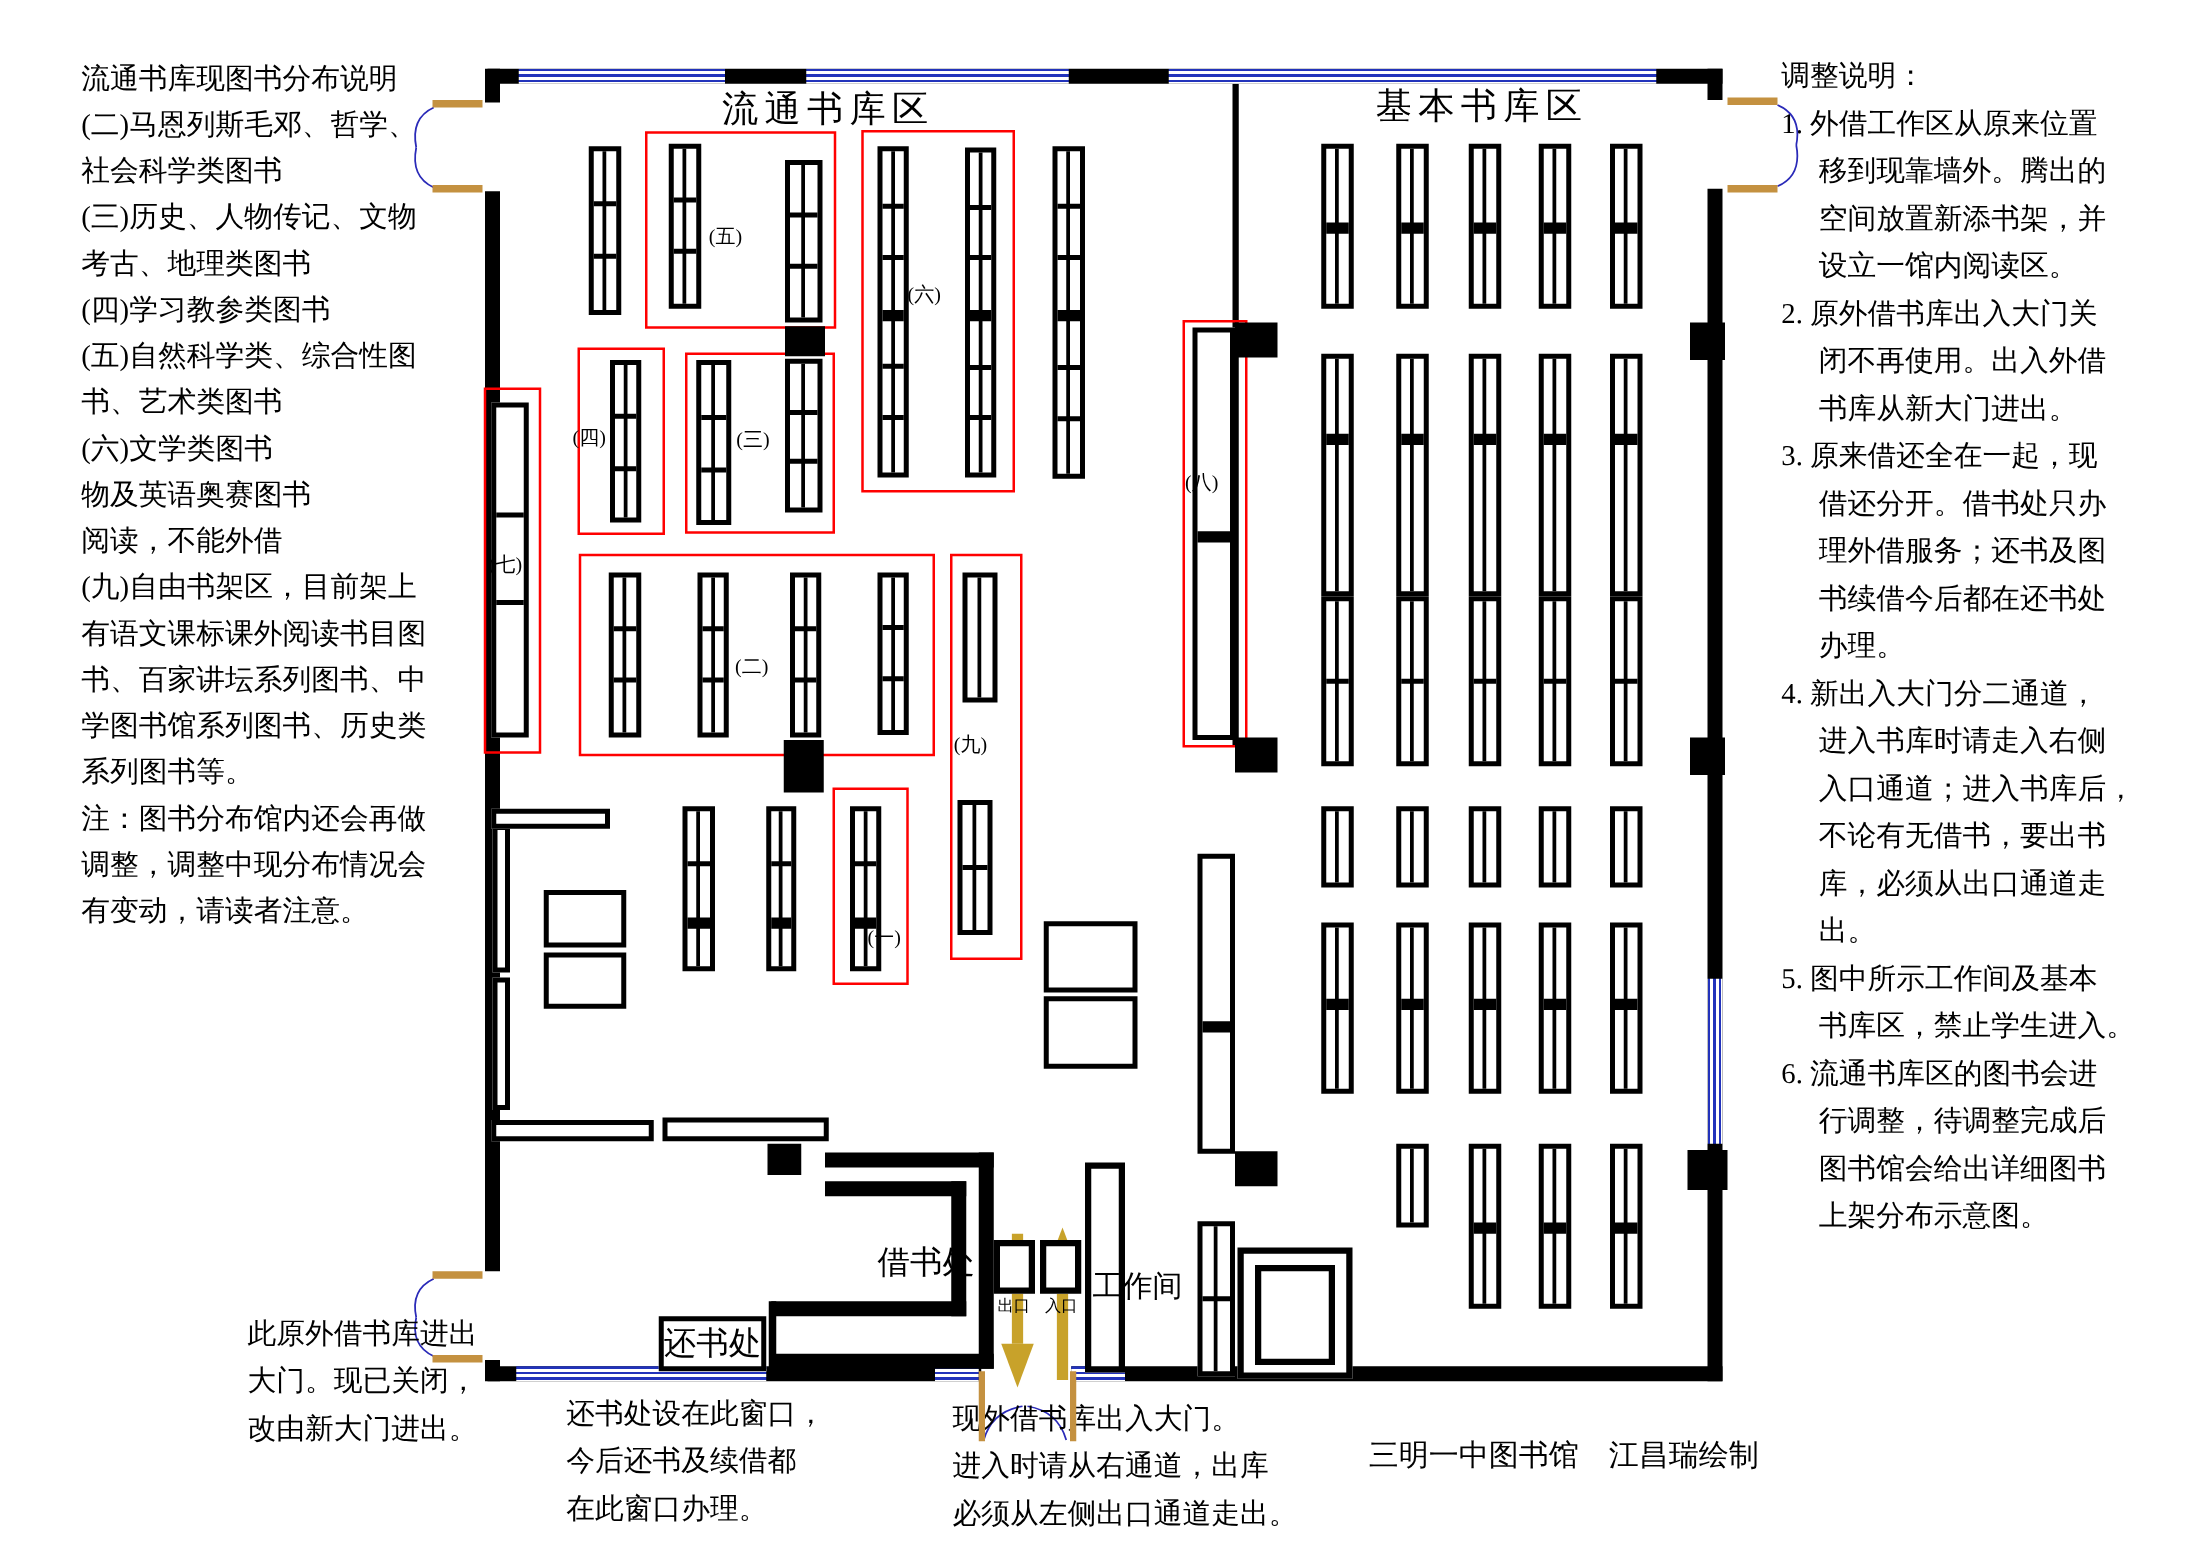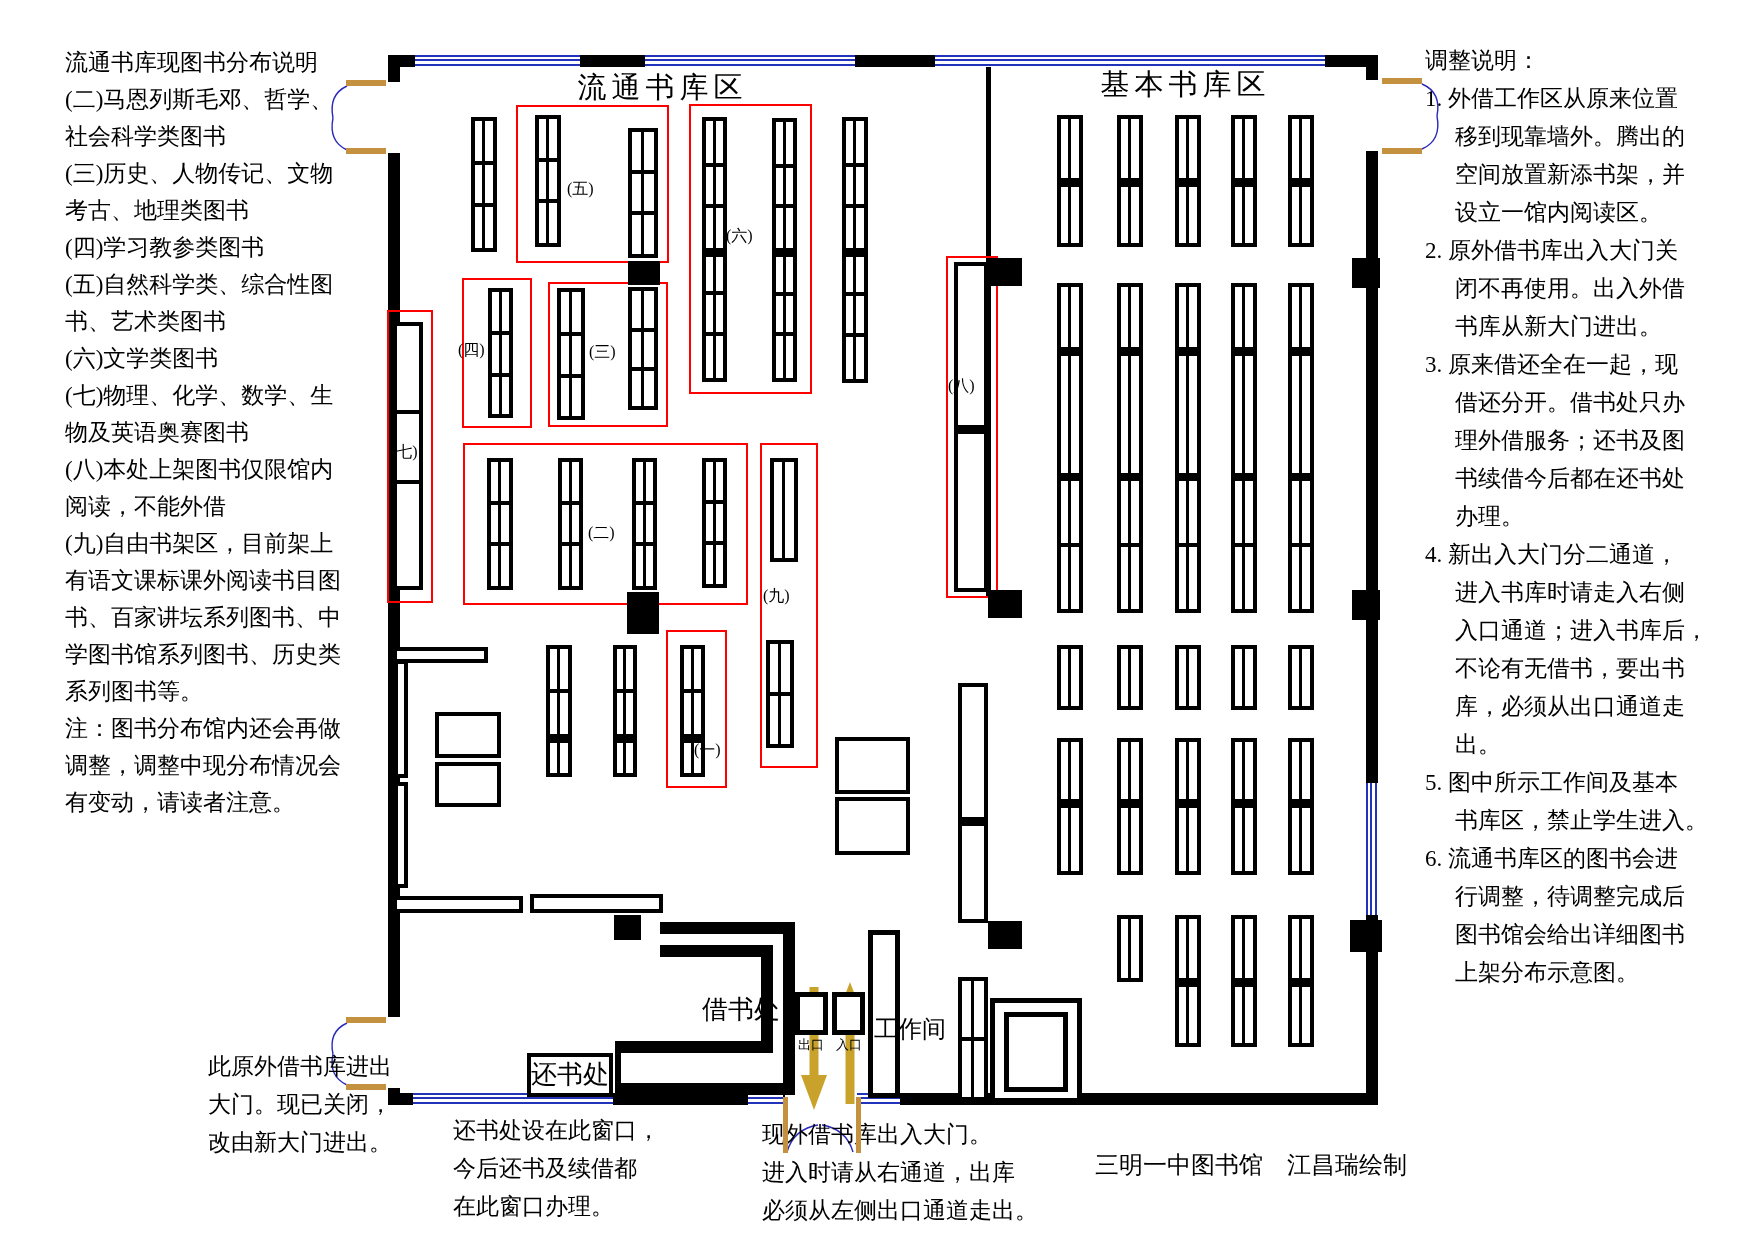--- a/index.html
+++ b/index.html
@@ -45,23 +45,21 @@
   <div id="left-panel" class="panel">
       <div class="textline">流通书库现图书分布说明</div>
       <div class="textline">(二)马恩列斯毛邓、哲学、</div>
       <div class="textline">社会科学类图书</div>
       <div class="textline">(三)历史、人物传记、文物</div>
       <div class="textline">考古、地理类图书</div>
       <div class="textline">(四)学习教参类图书</div>
       <div class="textline">(五)自然科学类、综合性图</div>
       <div class="textline">书、艺术类图书</div>
       <div class="textline">(六)文学类图书</div>
-      <div class="textline">(七)物理、化学、数学、生</div>
       <div class="textline">物及英语奥赛图书</div>
-      <div class="textline">(八)本处上架图书仅限馆内</div>
       <div class="textline">阅读，不能外借</div>
       <div class="textline">(九)自由书架区，目前架上</div>
       <div class="textline">有语文课标课外阅读书目图</div>
       <div class="textline">书、百家讲坛系列图书、中</div>
       <div class="textline">学图书馆系列图书、历史类</div>
       <div class="textline">系列图书等。</div>
       <div class="textline">注：图书分布馆内还会再做</div>
       <div class="textline">调整，调整中现分布情况会</div>
       <div class="textline">有变动，请读者注意。</div>
     </div>
@@ -415,21 +413,21 @@
   <div class="zone-title" style="left:1078px;top:65px;width:215px;">基本书库区</div>
 
   <div class="room-label" style="left:702px;top:992px;font-size:26px;">借书处</div>
   <div class="outline" style="left:527px;top:1053px;width:86px;height:44px;border-width:4px;z-index:6;">
     <div style="text-align:left;font-size:26px;line-height:36px;">还书处</div>
   </div>
   <div class="room-label" style="left:874px;top:1013px;font-size:24px;z-index:6;">工作间</div>
   <div class="room-label" style="left:791px;top:1036px;width:40px;text-align:center;font-size:13px;z-index:6;">出口</div>
   <div class="room-label" style="left:829px;top:1036px;width:40px;text-align:center;font-size:13px;z-index:6;">入口</div>
 
-  <div id="ann-old-gate" class="ann" style="left:208px;top:1048px;">
+  <div id="ann-old-gate" class="ann" style="left:198px;top:1048px;">
       <div class="textline">此原外借书库进出</div>
       <div class="textline">大门。现已关闭，</div>
       <div class="textline">改由新大门进出。</div>
     </div>
   <div id="ann-return" class="ann" style="left:453px;top:1112px;">
       <div class="textline">还书处设在此窗口，</div>
       <div class="textline">今后还书及续借都</div>
       <div class="textline">在此窗口办理。</div>
     </div>
   <div id="ann-new-gate" class="ann" style="left:738px;top:1116px;margin-left:24px;">

